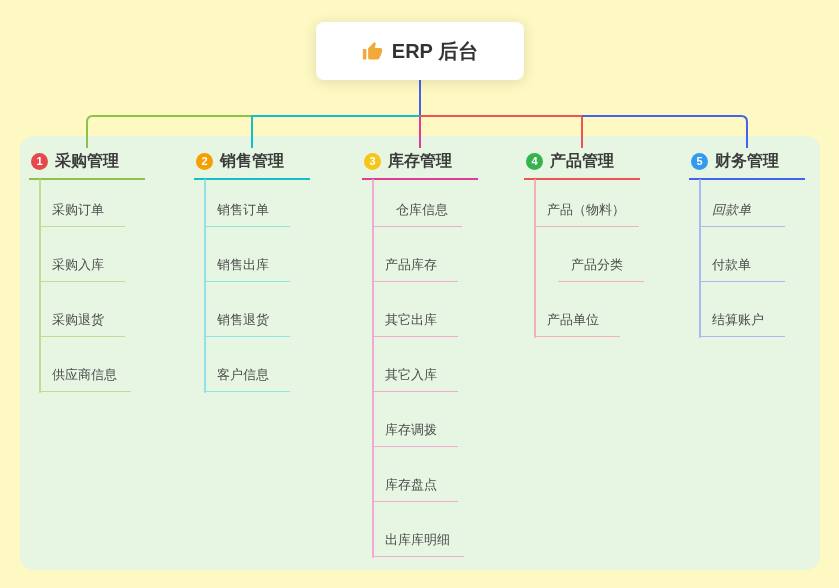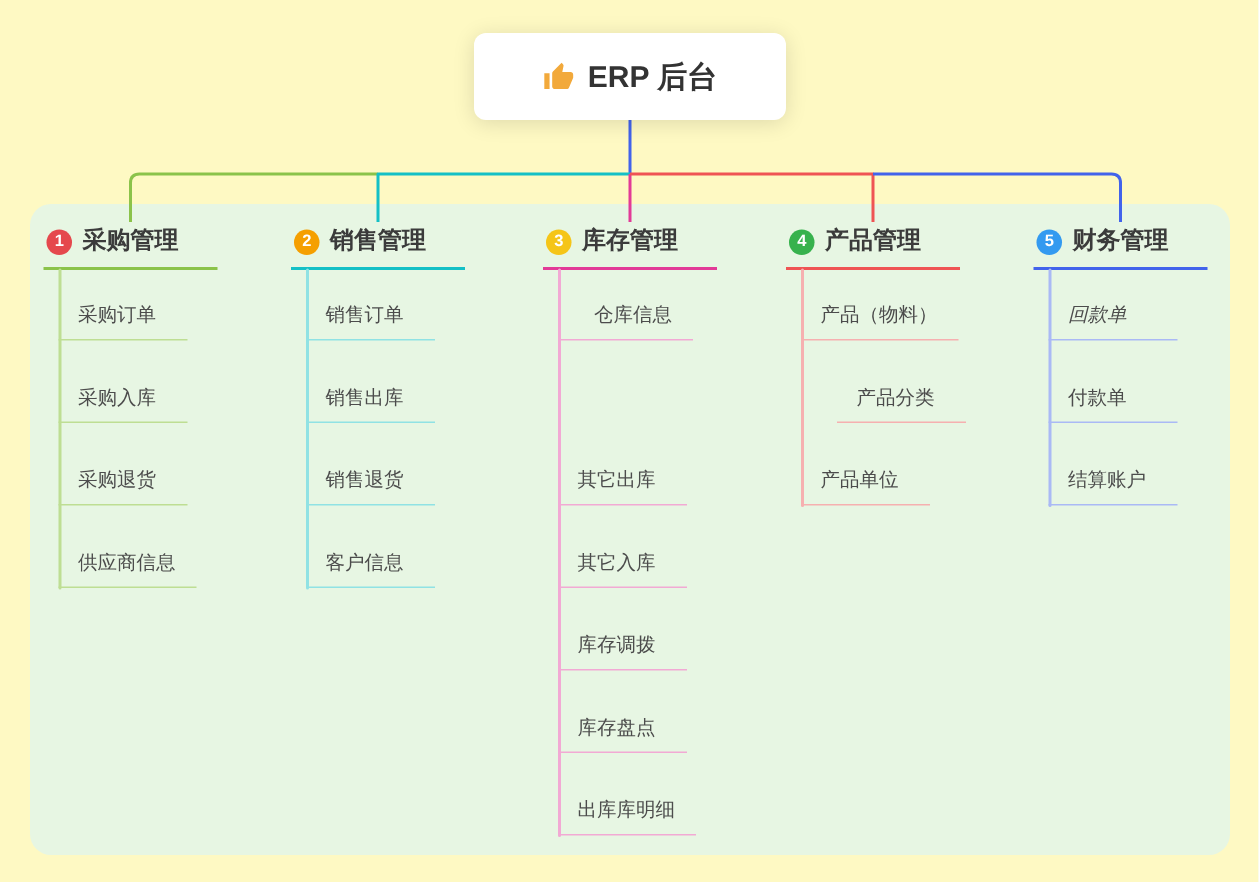--- a/index.html
+++ b/index.html
@@ -75,20 +75,21 @@
         <div class="child" style="left: 10px; top: 163px; border-bottom-color: rgb(144, 226, 228);">销售退货</div>
         <div class="child" style="left: 10px; top: 218px; border-bottom-color: rgb(144, 226, 228);">客户信息</div>
       </div>
       <div class="branch" style="left: 362px; top: 148px;">
         <div class="branch-header" style="border-bottom-color: rgb(226, 58, 151);">
           <span class="badge" style="background: rgb(245, 197, 24);">3</span>
           <span>库存管理</span>
         </div>
         <div class="vline" style="left: 10px; top: 31px; height: 378.6px; background: rgb(242, 169, 212);"></div>
         <div class="child" style="left: 10px; top: 53px; border-bottom-color: rgb(242, 169, 212); padding-left: 24px;">仓库信息</div>
+        <div class="child" style="left: 10px; top: 108px; border-bottom-color: rgb(242, 169, 212);">产品库存</div>
         <div class="child" style="left: 10px; top: 163px; border-bottom-color: rgb(242, 169, 212);">其它出库</div>
         <div class="child" style="left: 10px; top: 218px; border-bottom-color: rgb(242, 169, 212);">其它入库</div>
         <div class="child" style="left: 10px; top: 273px; border-bottom-color: rgb(242, 169, 212);">库存调拨</div>
         <div class="child" style="left: 10px; top: 328px; border-bottom-color: rgb(242, 169, 212);">库存盘点</div>
         <div class="child" style="left: 10px; top: 383px; border-bottom-color: rgb(242, 169, 212);">出库库明细</div>
       </div>
       <div class="branch" style="left: 524px; top: 148px;">
         <div class="branch-header" style="border-bottom-color: rgb(239, 84, 84);">
           <span class="badge" style="background: rgb(55, 178, 77);">4</span>
           <span>产品管理</span>

